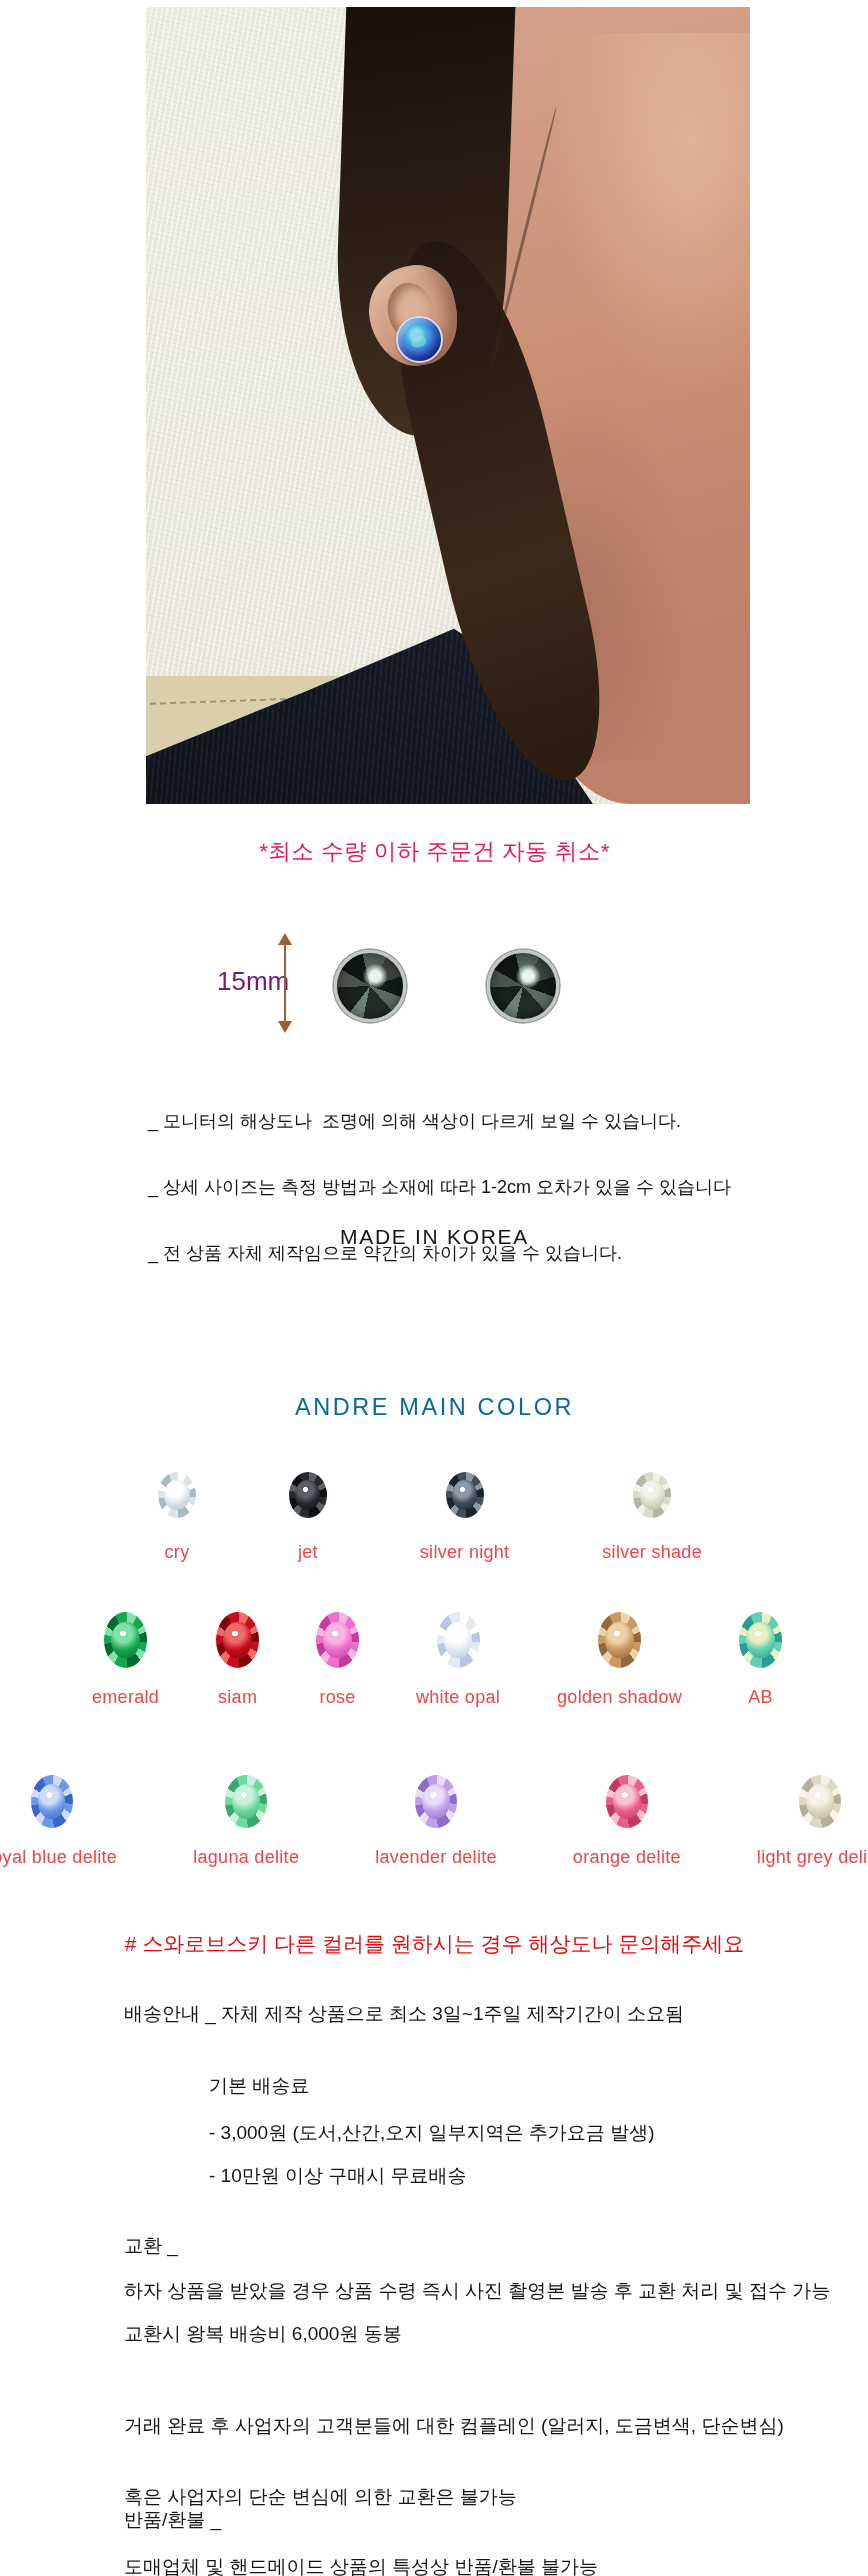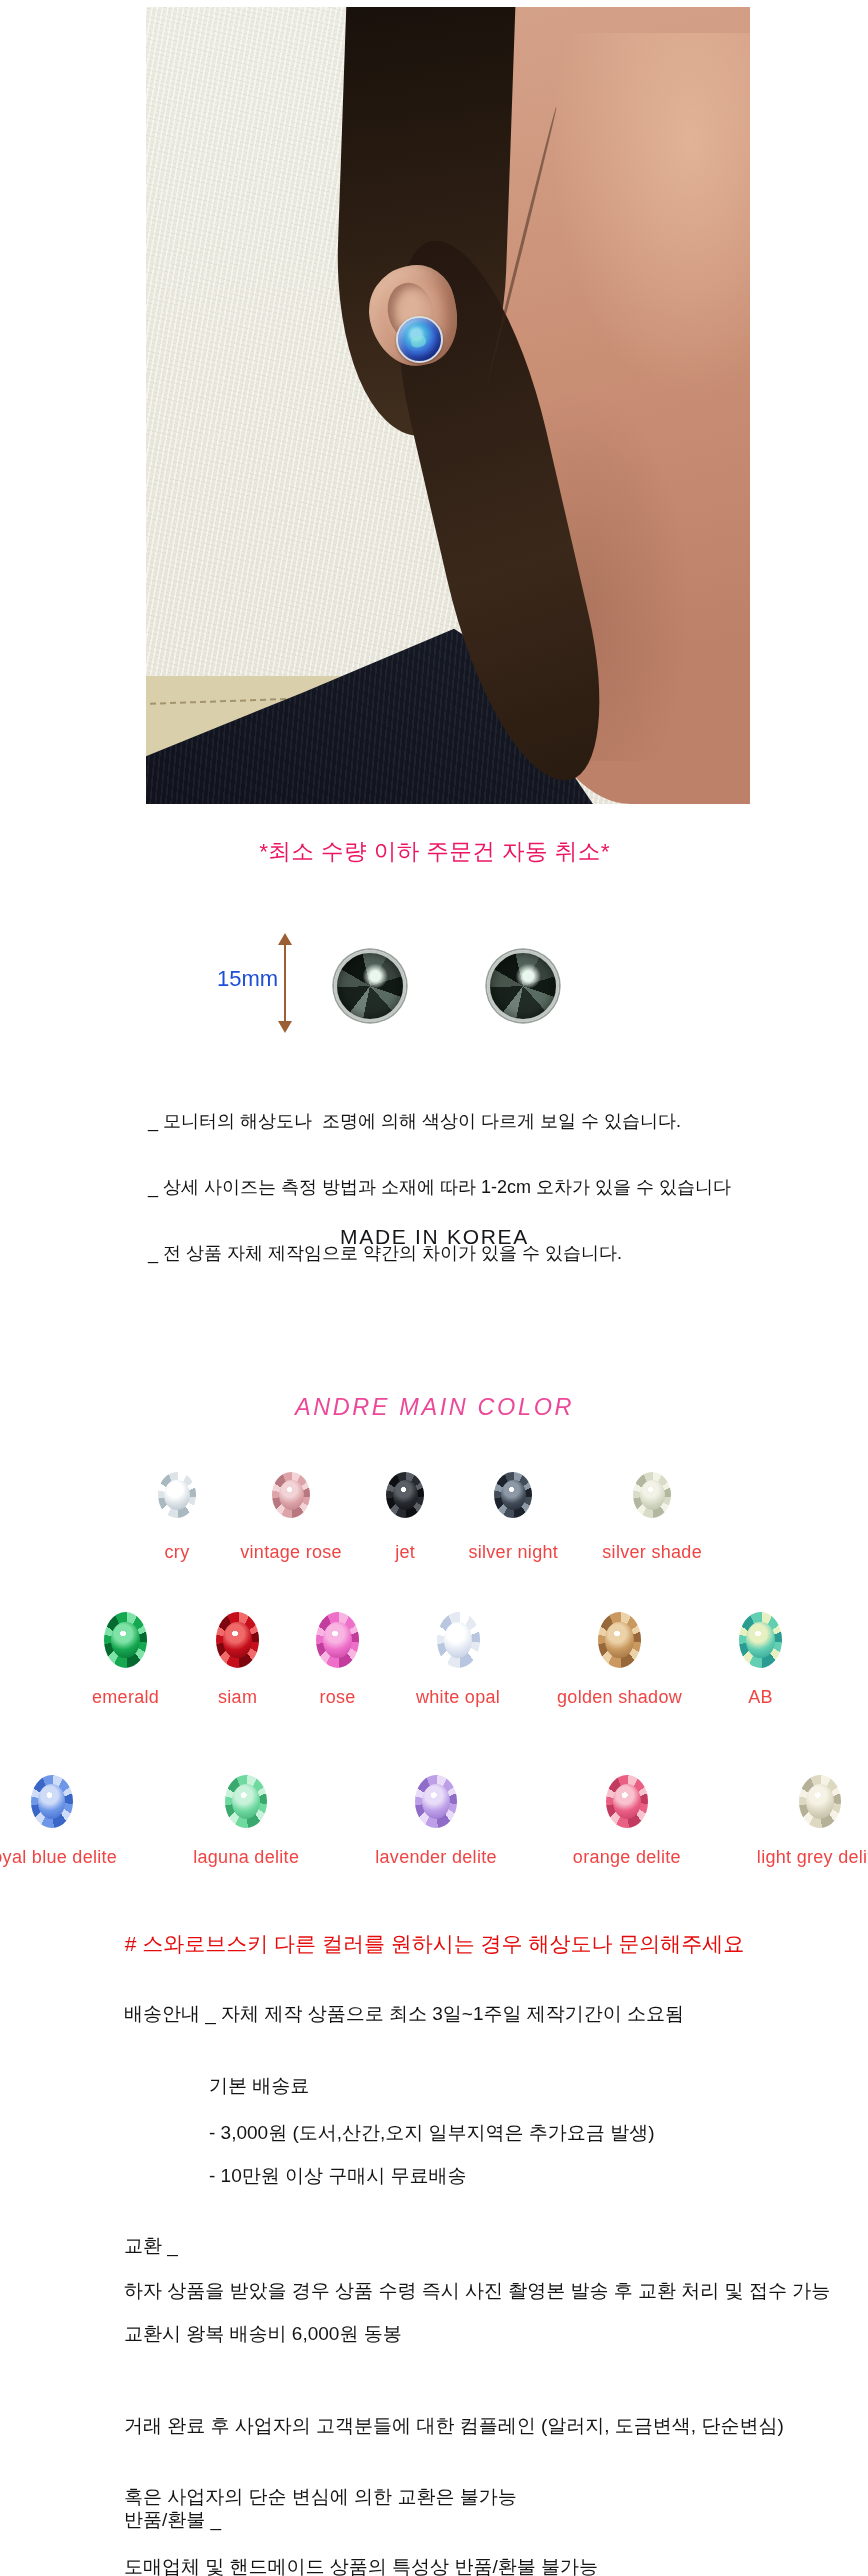--- a/index.html
+++ b/index.html
@@ -46,24 +46,24 @@
       border:2.6px solid #d7dde2;
       box-shadow:0 0.9px 2.6px rgba(0,0,0,.35), inset -2.6px -3.5px 7px rgba(10,20,80,.6), inset 2.6px 2.6px 5.2px rgba(255,255,255,.5);}
   .p-earring::after{content:"";position:absolute;left:30%;top:42%;width:36%;height:26%;
       background:rgba(140,230,220,.55);border-radius:40%;transform:rotate(-15deg);}
 
   
   .center-line{position:absolute;left:0;width:869px;text-align:center;}
   .notice-top{top:836px;font-size:22.6px;font-weight:500;letter-spacing:0.4px;}
   .notice-color{top:1930px;font-size:21px;font-weight:500;}
   .made-in{top:1225px;font-size:21px;letter-spacing:1.7px;color:#15161a;}
-  .andre-title{top:1394px;font-size:23.5px;letter-spacing:2.6px;color:#ec4899;font-style:italic;}
-
-  
-  .measure-label{position:absolute;left:217px;top:966px;font-size:22px;color:#1d4ed8;}
+  .andre-title{top:1394px;font-size:23.5px;letter-spacing:2.6px;color:#0369a1;}
+
+  
+  .measure-label{position:absolute;left:217px;top:966px;font-size:26px;color:#701a75;}
   .measure-arrow{position:absolute;left:284px;top:944px;height:78px;width:0;border-left:2.6px solid #9c5f33;}
   .measure-arrow::before,.measure-arrow::after{content:"";position:absolute;left:-7.8px;
       border-left:7px solid rgba(0,0,0,0);border-right:7px solid rgba(0,0,0,0);}
   .measure-arrow::before{top:-11.3px;border-bottom:12px solid #9c5f33;}
   .measure-arrow::after{bottom:-11.3px;border-top:12px solid #9c5f33;}
   .stud{position:absolute;top:950px;width:66px;height:66px;border-radius:50%;
       border:3.5px solid #c2c8c4;box-shadow:0 0 0 1.7px #99a09c, inset 0 0 10.4px rgba(0,0,0,.55);
       background:
         radial-gradient(circle at 58% 35%, rgba(242,255,246,.95) 0 9%, rgba(242,255,246,0) 22%),
         conic-gradient(from 30deg, #39453e 0 12%, #121a15 12% 22%, #5a6b61 22% 30%, #222c26 30% 45%,
@@ -129,24 +129,20 @@
 
   <div class="center-line made-in">MADE IN KOREA</div>
 
   <div class="center-line andre-title">ANDRE MAIN COLOR</div>
   <div class="swatch-row row-1">
       <div class="swatch">
         <div class="gem" style="--c1: #ffffff; --c2: #dde4e8; --c3: #aab8c0;"></div>
         <div class="swatch-label">cry</div>
       </div>
       <div class="swatch">
-        <div class="gem" style="--c1: #f2d3d6; --c2: #dca3a9; --c3: #b87880;"></div>
-        <div class="swatch-label">vintage rose</div>
-      </div>
-      <div class="swatch">
         <div class="gem" style="--c1: #5a6066; --c2: #26292e; --c3: #0d0f12;"></div>
         <div class="swatch-label">jet</div>
       </div>
       <div class="swatch">
         <div class="gem" style="--c1: #8d99a6; --c2: #434c59; --c3: #1d232c;"></div>
         <div class="swatch-label">silver night</div>
       </div>
       <div class="swatch">
         <div class="gem" style="--c1: #f2f2e6; --c2: #d8dcc8; --c3: #b2b8a0;"></div>
         <div class="swatch-label">silver shade</div>

